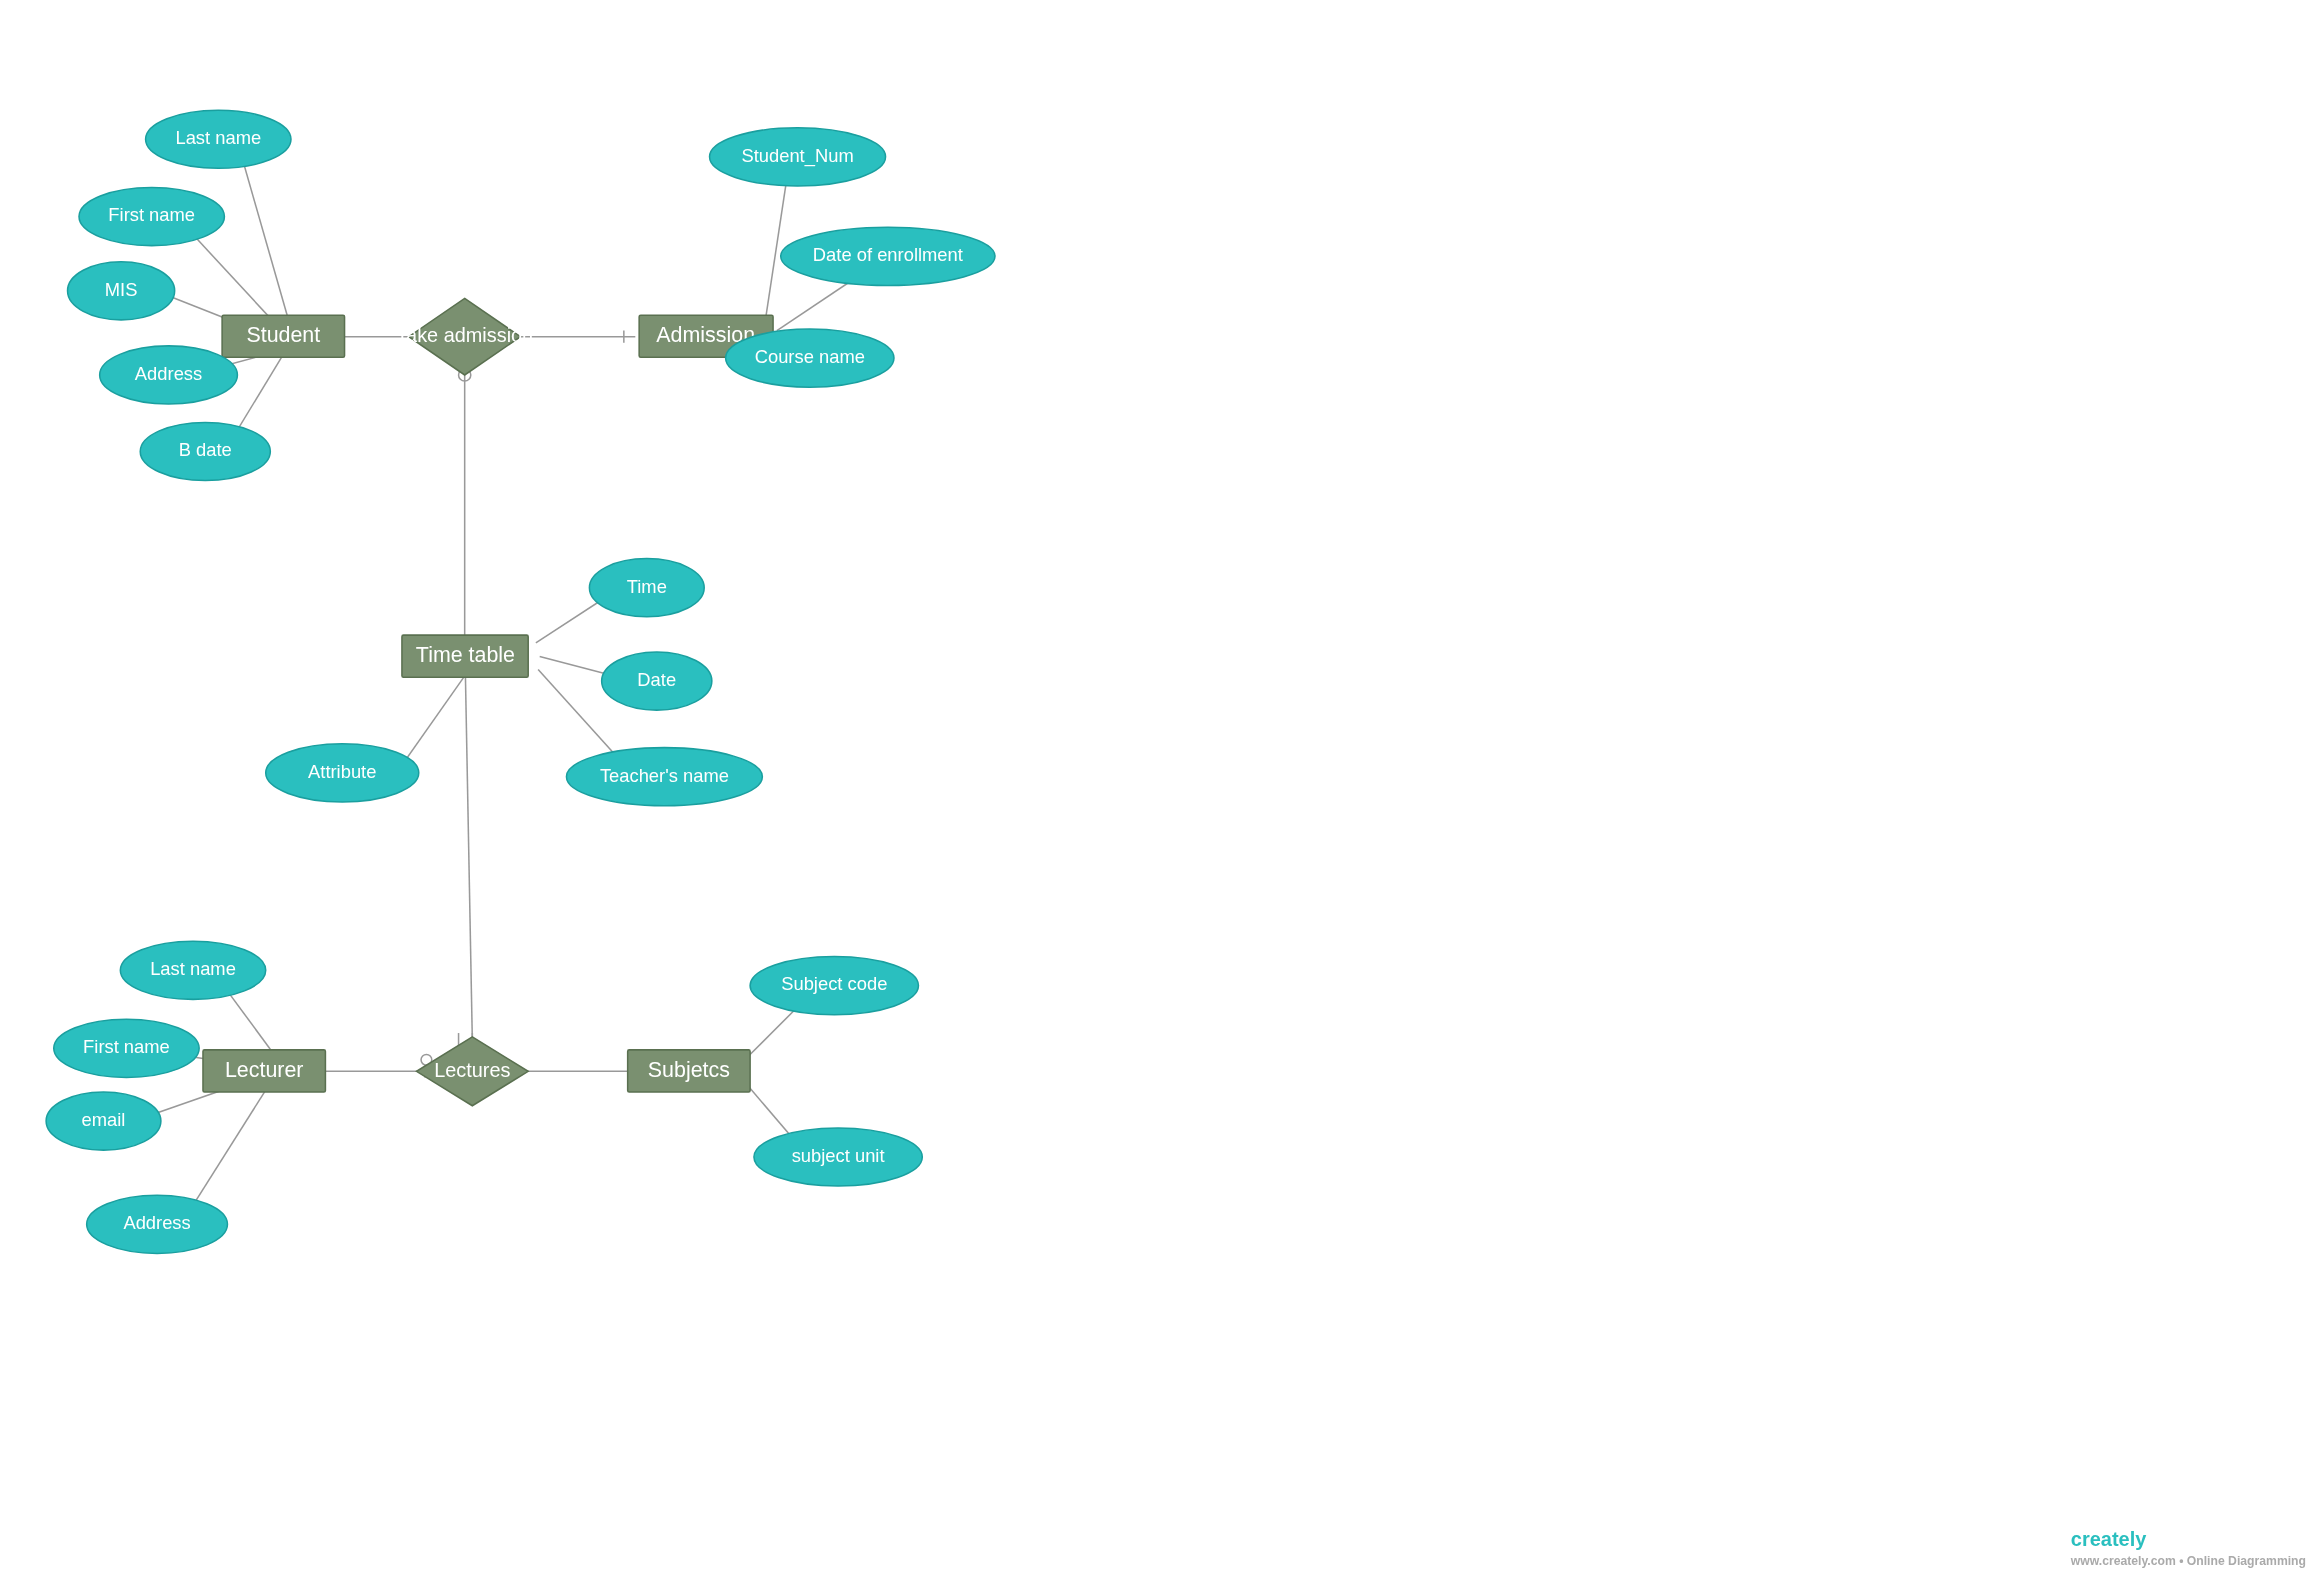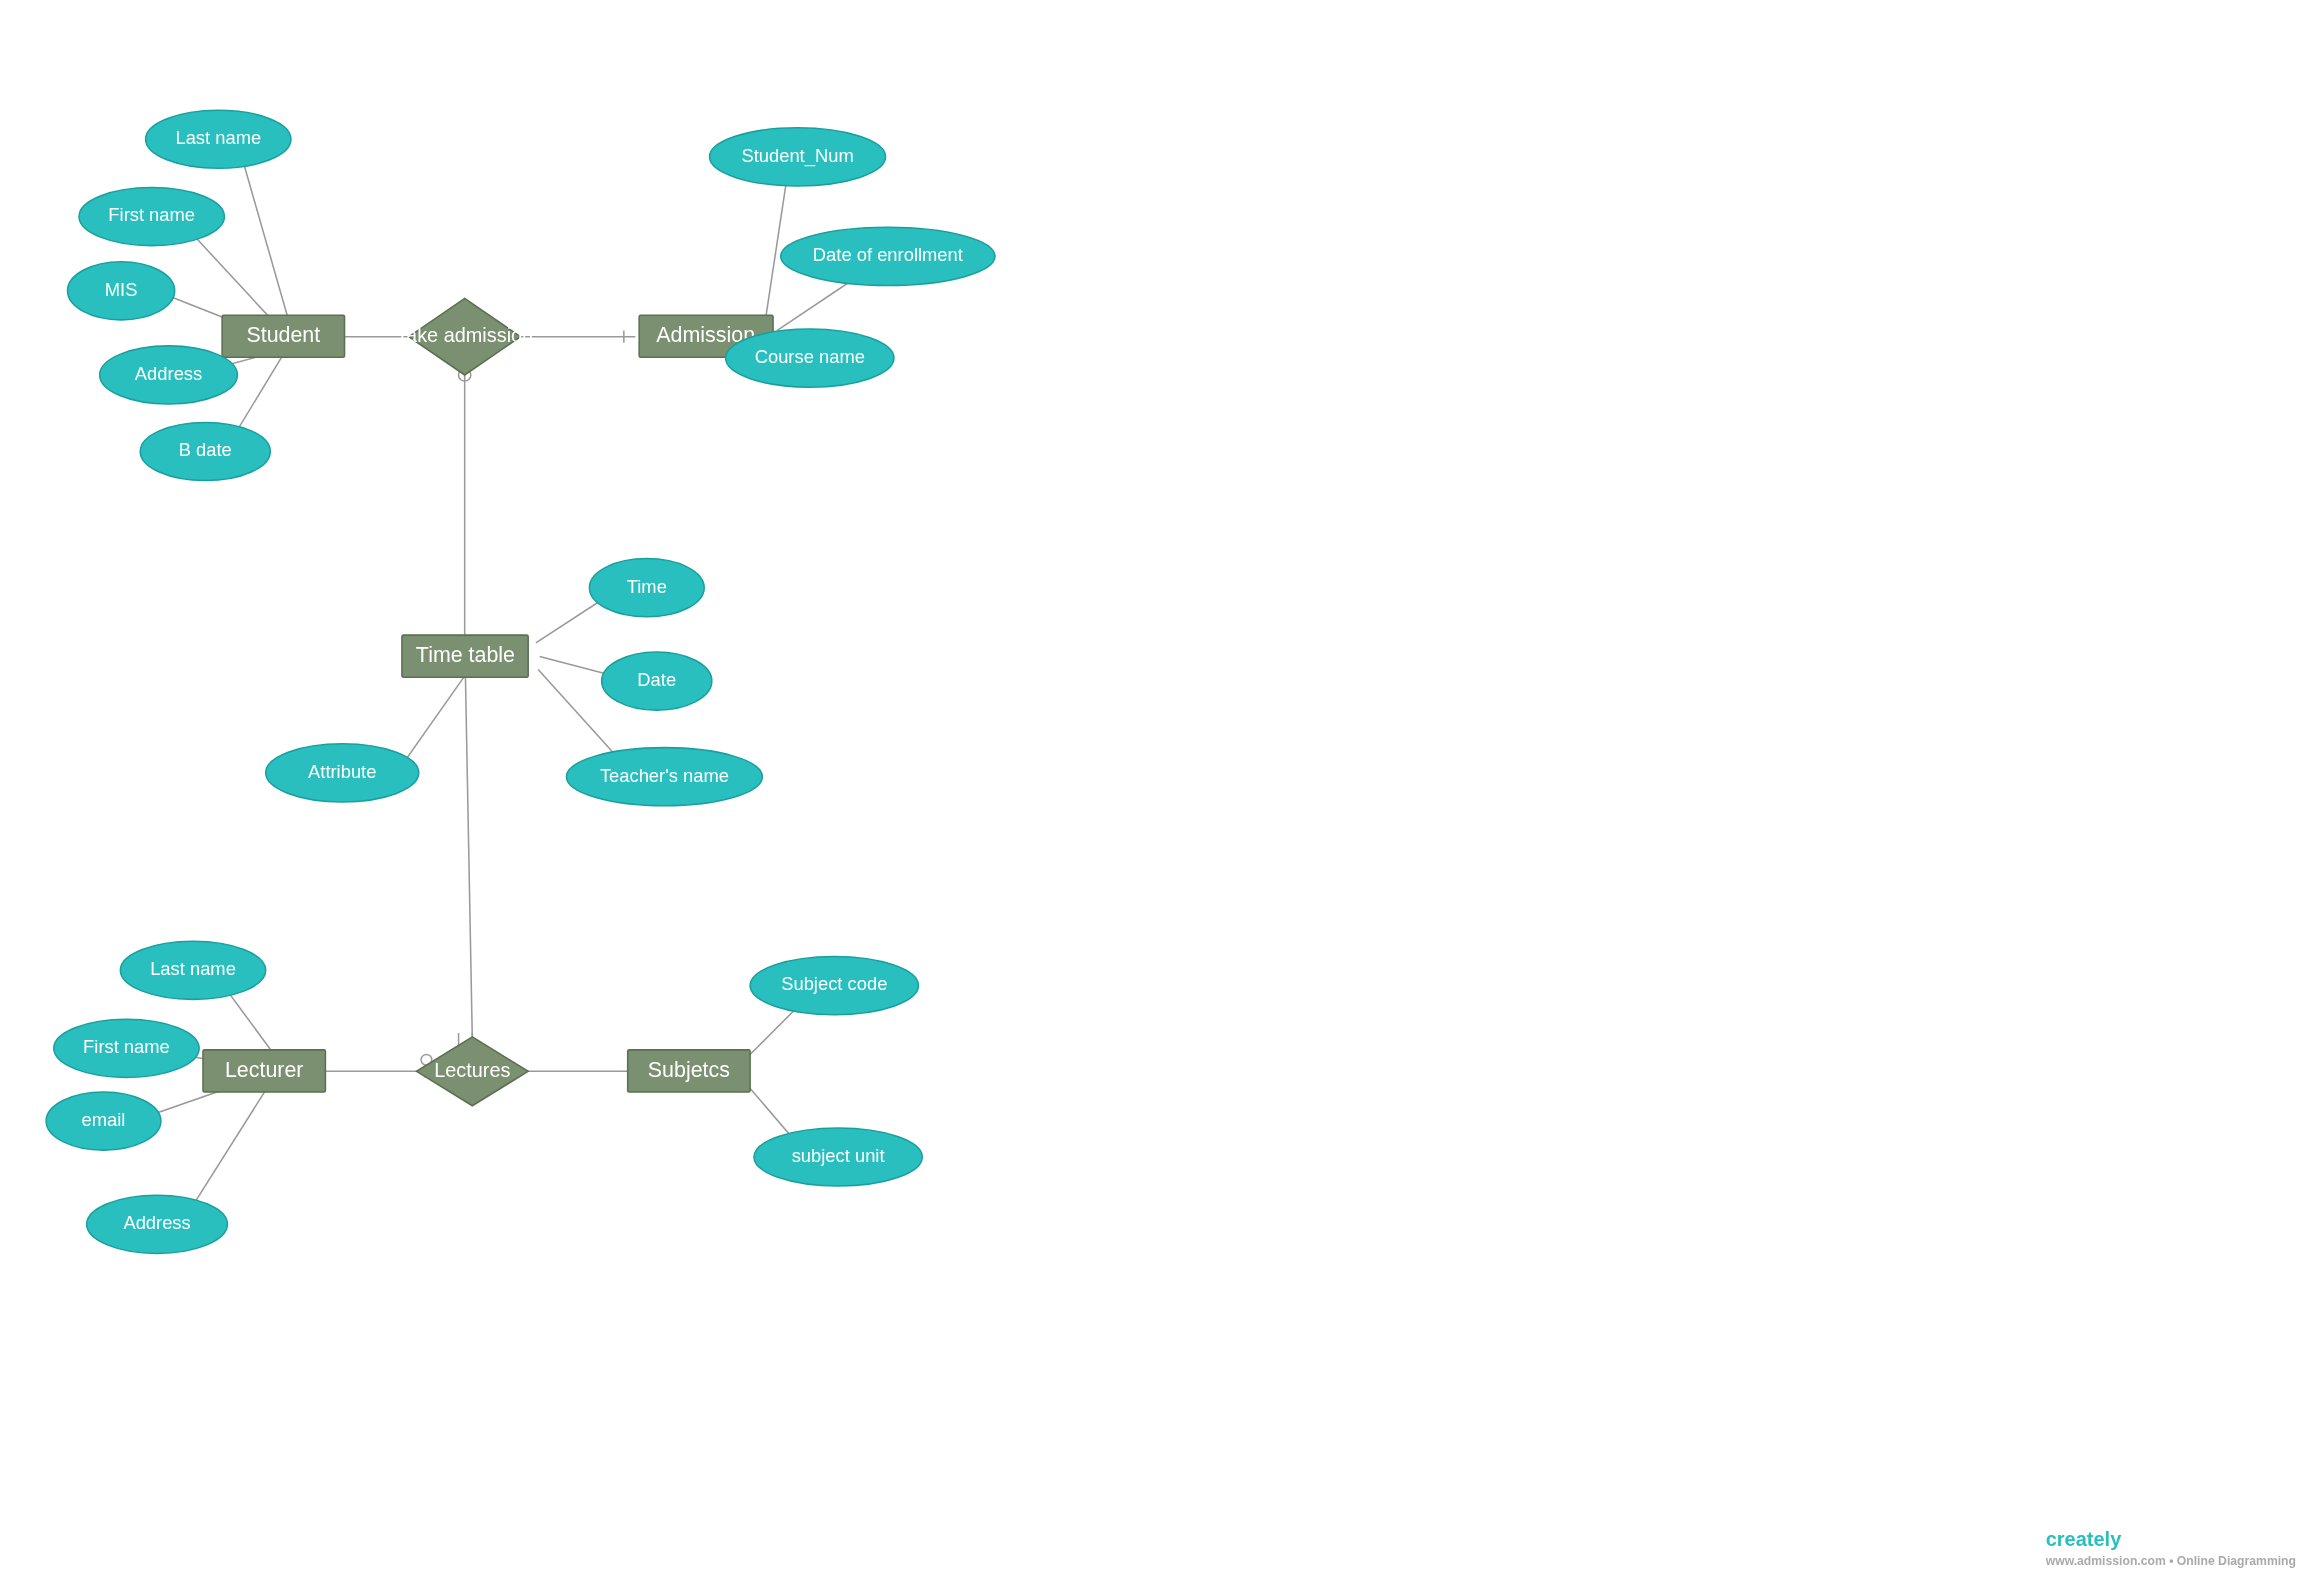--- a/index.html
+++ b/index.html
@@ -54,21 +54,21 @@
       dominant-baseline: middle;
     }
     .connector-line {
       stroke: #999999;
       stroke-width: 2;
       fill: none;
     }
     .watermark {
       position: absolute;
       bottom: 15.3px;
-      right: 23px;
+      right: 13px;
       font-size: 15.3px;
       color: #cccccc;
       font-family: Arial, sans-serif;
     }
     .watermark span {
       color: #2abfbf;
       font-weight: bold;
       font-size: 20px;
     }
   </style>
@@ -198,15 +198,15 @@
   <ellipse class="attribute-ellipse" cx="1090" cy="1288" rx="110" ry="38"></ellipse>
   <text class="attribute-text" x="1090" y="1288">Subject code</text>
 
   <ellipse class="attribute-ellipse" cx="1095" cy="1512" rx="110" ry="38"></ellipse>
   <text class="attribute-text" x="1095" y="1512">subject unit</text>
 
 </svg>
 
 <div class="watermark">
   <span>creately</span><br>
-  <span style="font-size:12.2px;color:#aaa;">www.admission.com • Online Diagramming</span>
+  <span style="font-size:12.2px;color:#aaa;">www.creately.com • Online Diagramming</span>
 </div>
 
 
 </body></html>

